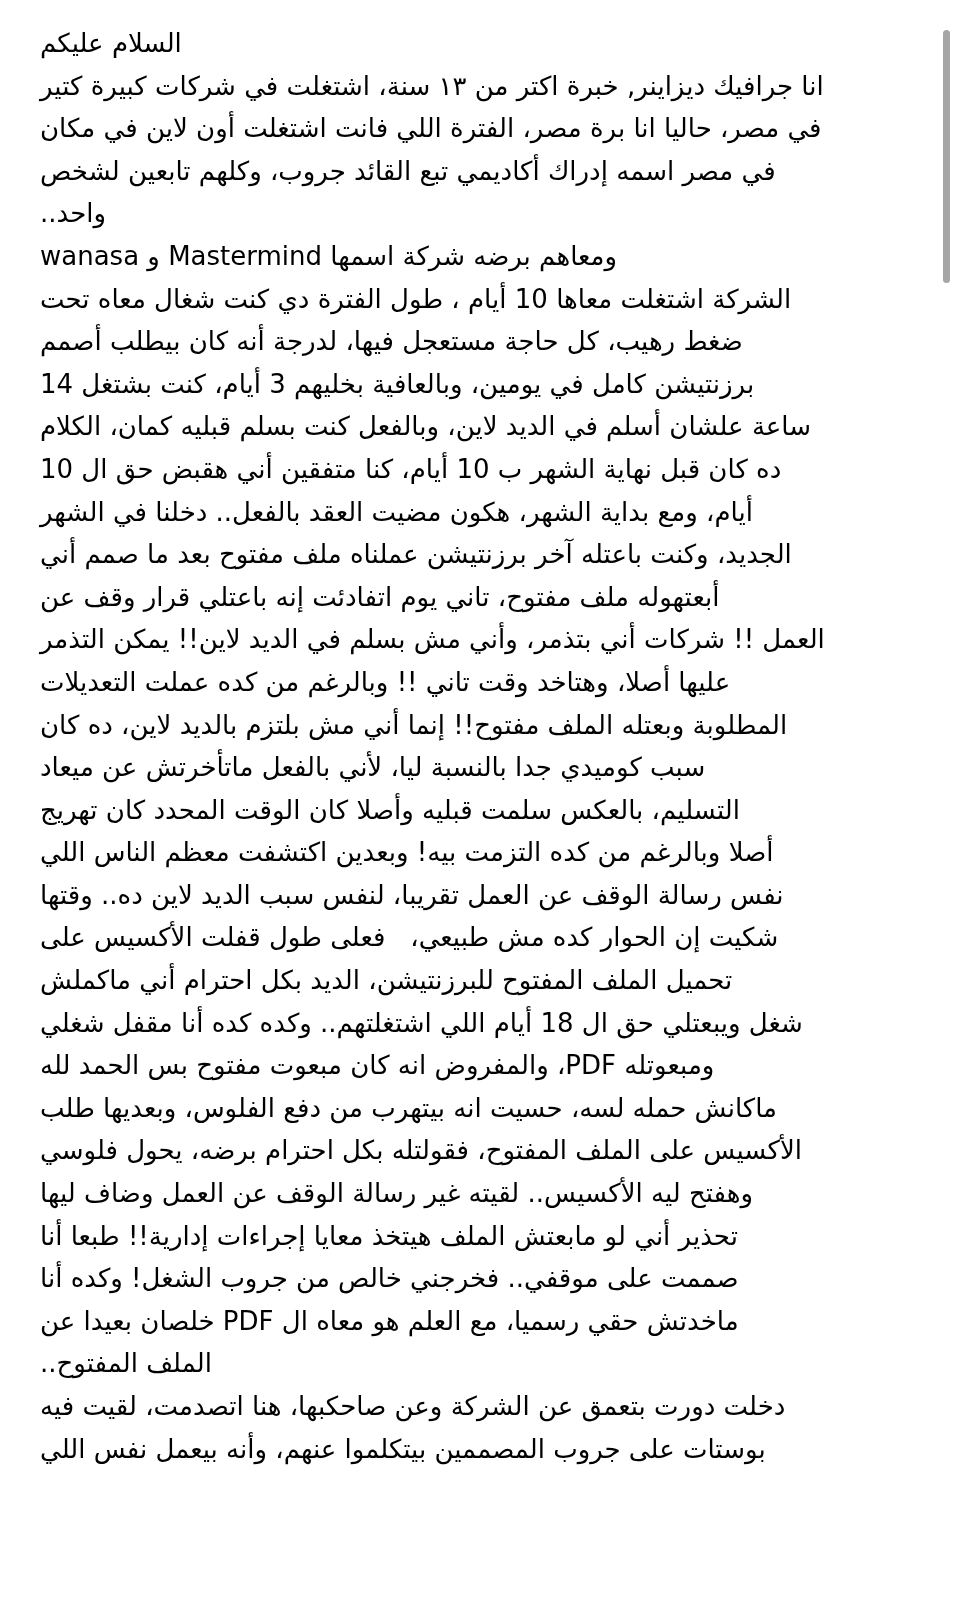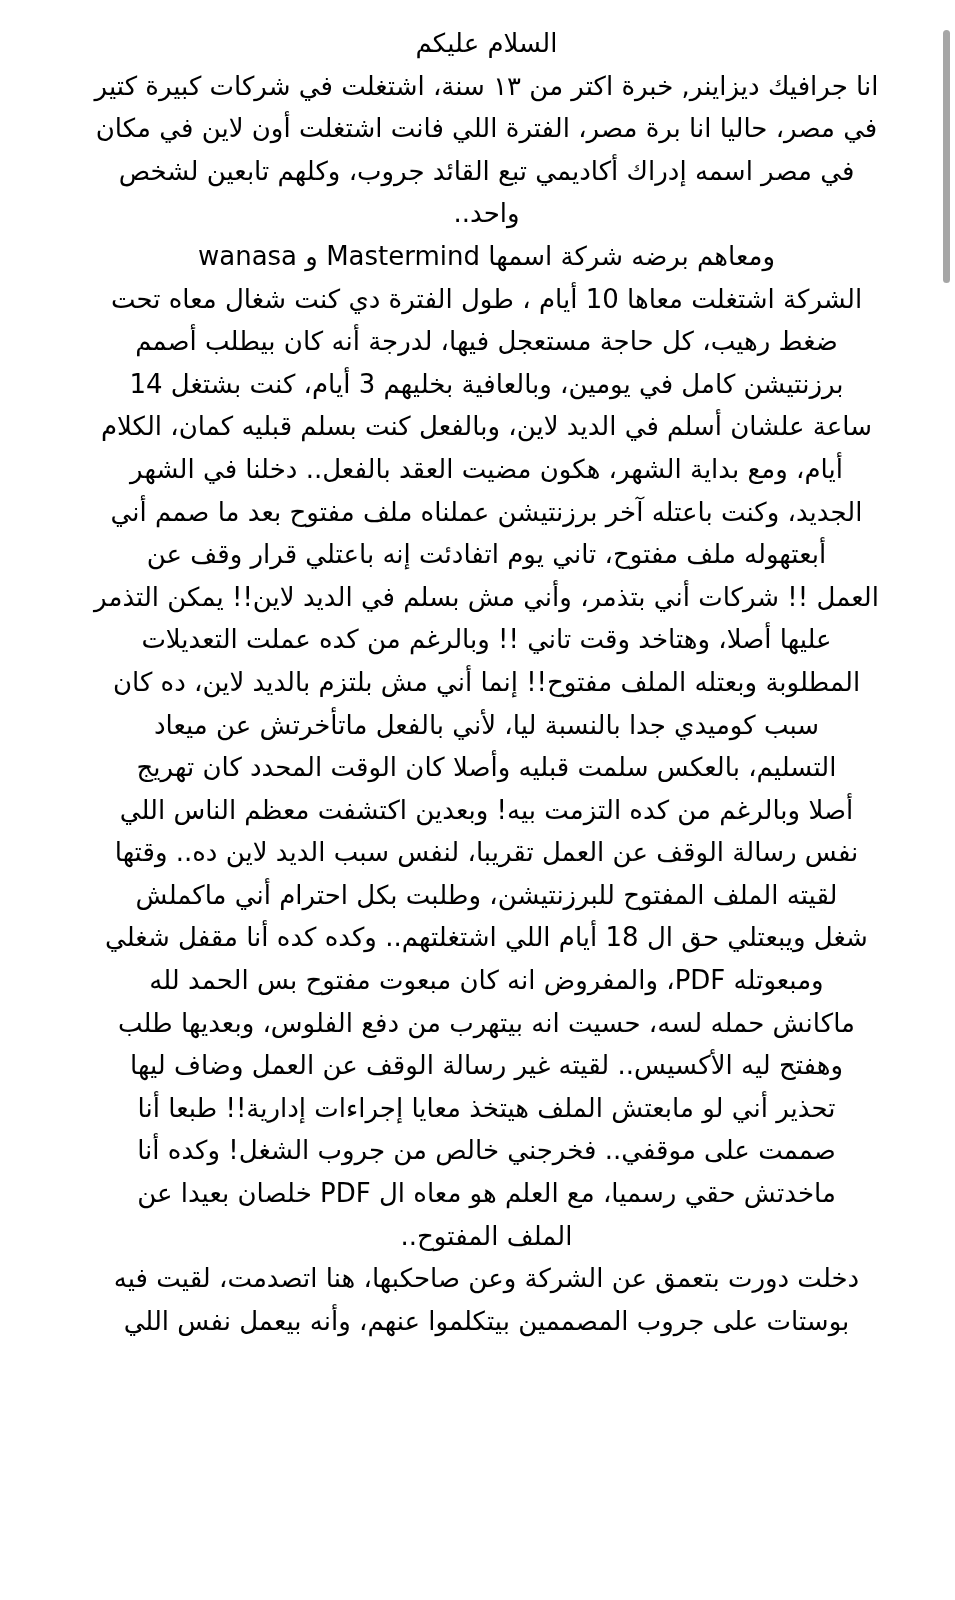--- a/index.html
+++ b/index.html
@@ -9,21 +9,21 @@
   body {
     width: 955px;
     height: 1600px;
     background: #ffffff;
     overflow: hidden;
     position: relative;
     font-family: "DejaVu Sans", sans-serif;
   }
   .post-text {
     direction: rtl;
-    text-align: center;
+    text-align: left;
     unicode-bidi: plaintext;
     color: #000000;
     font-size: 26px;
     line-height: 42.6px;
     padding: 22px 22px 0 40px;
     box-sizing: border-box;
     width: 955px;
   }
   .text-line {
     white-space: pre;          
@@ -48,34 +48,37 @@
     <div class="text-line" dir="rtl">السلام عليكم</div>
     <div class="text-line" dir="rtl">انا جرافيك ديزاينر, خبرة اكتر من ١٣ سنة، اشتغلت في شركات كبيرة كتير</div>
     <div class="text-line" dir="rtl">في مصر، حاليا انا برة مصر، الفترة اللي فانت اشتغلت أون لاين في مكان</div>
     <div class="text-line" dir="rtl">في مصر اسمه إدراك أكاديمي تبع القائد جروب، وكلهم تابعين لشخص</div>
     <div class="text-line" dir="rtl">واحد..</div>
     <div class="text-line" dir="rtl">ومعاهم برضه شركة اسمها Mastermind و wanasa</div>
     <div class="text-line" dir="rtl">الشركة اشتغلت معاها 10 أيام ، طول الفترة دي كنت شغال معاه تحت</div>
     <div class="text-line" dir="rtl">ضغط رهيب، كل حاجة مستعجل فيها، لدرجة أنه كان بيطلب أصمم</div>
     <div class="text-line" dir="rtl">برزنتيشن كامل في يومين، وبالعافية بخليهم 3 أيام، كنت بشتغل 14</div>
     <div class="text-line" dir="rtl">ساعة علشان أسلم في الديد لاين، وبالفعل كنت بسلم قبليه كمان، الكلام</div>
+    <div class="text-line" dir="rtl">ده كان قبل نهاية الشهر ب 10 أيام، كنا متفقين أني هقبض حق ال 10</div>
     <div class="text-line" dir="rtl">أيام، ومع بداية الشهر، هكون مضيت العقد بالفعل.. دخلنا في الشهر</div>
     <div class="text-line" dir="rtl">الجديد، وكنت باعتله آخر برزنتيشن عملناه ملف مفتوح بعد ما صمم أني</div>
     <div class="text-line" dir="rtl">أبعتهوله ملف مفتوح، تاني يوم اتفادئت إنه باعتلي قرار وقف عن</div>
     <div class="text-line" dir="rtl">العمل !! شركات أني بتذمر، وأني مش بسلم في الديد لاين!! يمكن التذمر</div>
     <div class="text-line" dir="rtl">عليها أصلا، وهتاخد وقت تاني !! وبالرغم من كده عملت التعديلات</div>
     <div class="text-line" dir="rtl">المطلوبة وبعتله الملف مفتوح!! إنما أني مش بلتزم بالديد لاين، ده كان</div>
     <div class="text-line" dir="rtl">سبب كوميدي جدا بالنسبة ليا، لأني بالفعل ماتأخرتش عن ميعاد</div>
     <div class="text-line" dir="rtl">التسليم، بالعكس سلمت قبليه وأصلا كان الوقت المحدد كان تهريج</div>
     <div class="text-line" dir="rtl">أصلا وبالرغم من كده التزمت بيه! وبعدين اكتشفت معظم الناس اللي</div>
     <div class="text-line" dir="rtl">نفس رسالة الوقف عن العمل تقريبا، لنفس سبب الديد لاين ده.. وقتها</div>
-    <div class="text-line" dir="rtl">لقيته الملف المفتوح للبرزنتيشن، وطلبت بكل احترام أني ماكملش</div>
+    <div class="text-line" dir="rtl">شكيت إن الحوار كده مش طبيعي،   فعلى طول قفلت الأكسيس على</div>
+    <div class="text-line" dir="rtl">تحميل الملف المفتوح للبرزنتيشن، الديد بكل احترام أني ماكملش</div>
     <div class="text-line" dir="rtl">شغل ويبعتلي حق ال 18 أيام اللي اشتغلتهم.. وكده كده أنا مقفل شغلي</div>
     <div class="text-line" dir="rtl">ومبعوتله PDF، والمفروض انه كان مبعوت مفتوح بس الحمد لله</div>
     <div class="text-line" dir="rtl">ماكانش حمله لسه، حسيت انه بيتهرب من دفع الفلوس، وبعديها طلب</div>
+    <div class="text-line" dir="rtl">الأكسيس على الملف المفتوح، فقولتله بكل احترام برضه، يحول فلوسي</div>
     <div class="text-line" dir="rtl">وهفتح ليه الأكسيس.. لقيته غير رسالة الوقف عن العمل وضاف ليها</div>
     <div class="text-line" dir="rtl">تحذير أني لو مابعتش الملف هيتخذ معايا إجراءات إدارية!! طبعا أنا</div>
     <div class="text-line" dir="rtl">صممت على موقفي.. فخرجني خالص من جروب الشغل! وكده أنا</div>
     <div class="text-line" dir="rtl">ماخدتش حقي رسميا، مع العلم هو معاه ال PDF خلصان بعيدا عن</div>
     <div class="text-line" dir="rtl">الملف المفتوح..</div>
     <div class="text-line" dir="rtl">دخلت دورت بتعمق عن الشركة وعن صاحكبها، هنا اتصدمت، لقيت فيه</div>
     <div class="text-line" dir="rtl">بوستات على جروب المصممين بيتكلموا عنهم، وأنه بيعمل نفس اللي</div>
   </div>
 
 <div class="scrollbar-thumb" style="background: rgb(166, 166, 166);"></div>

